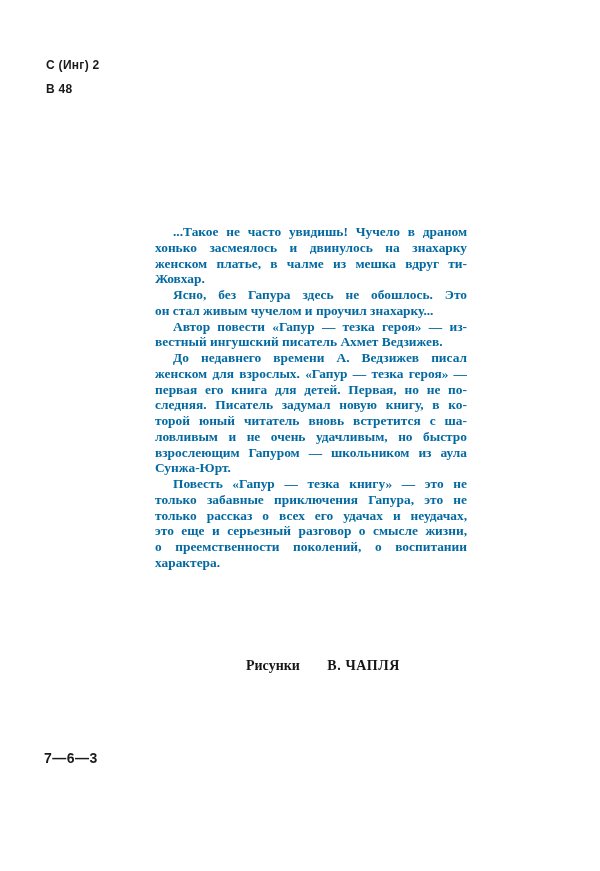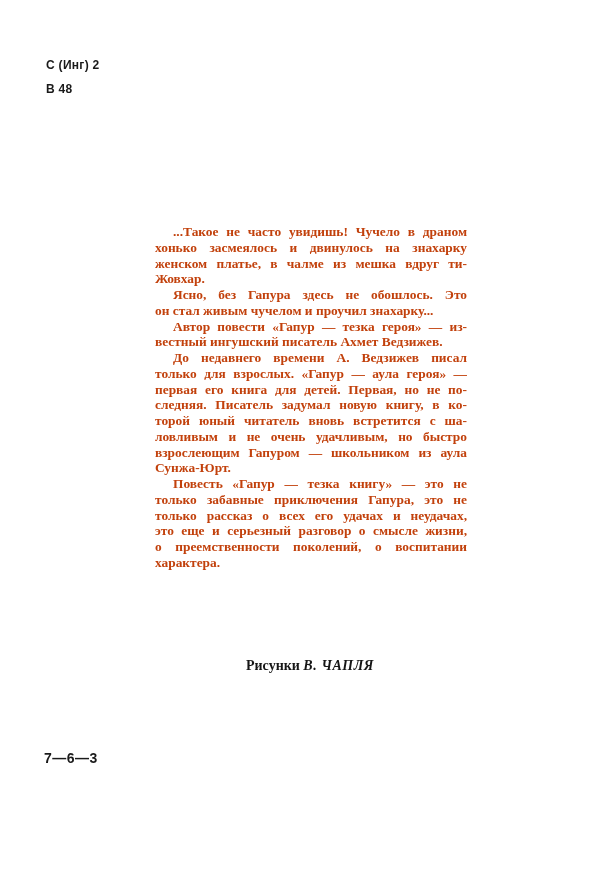--- a/index.html
+++ b/index.html
@@ -29,21 +29,21 @@
     .catalog div { white-space: nowrap; }
     .annotation {
       position: absolute;
       left: 155px;
       top: 224px;
       width: 312px;
       font-family: "Liberation Serif", "DejaVu Serif", serif;
       font-size: 13.4px;
       line-height: 15.75px;
       font-weight: bold;
-      color: #c2410c;
+      color: #0369a1;
     }
     .annotation .line {
       display: block;
       white-space: nowrap;
       text-align: justify;
       text-align-last: justify;
       height: 15.75px;
     }
     .annotation .line.last {
       text-align-last: left;
@@ -55,22 +55,22 @@
       position: absolute;
       left: 246px;
       top: 658px;
       font-family: "Liberation Serif", "DejaVu Serif", serif;
       font-size: 14px;
       font-weight: bold;
       color: #161616;
       white-space: nowrap;
     }
     .credit .artist {
-      font-style: italic;
       letter-spacing: 0.6px;
+      margin-left: 24px;
     }
     .imprint {
       position: absolute;
       left: 44px;
       top: 750px;
       font-family: "Liberation Sans", "DejaVu Sans", sans-serif;
       font-size: 14px;
       font-weight: bold;
       color: #1a1a1a;
       letter-spacing: 0.5px;
@@ -88,21 +88,21 @@
 <div class="annotation" id="annotation">
     <span class="line indent">...Такое не часто увидишь! Чучело в драном</span>
     <span class="line">хонько засмеялось и двинулось на знахарку</span>
     <span class="line">женском платье, в чалме из мешка вдруг ти-</span>
     <span class="line last">Жовхар.</span>
     <span class="line indent">Ясно, без Гапура здесь не обошлось. Это</span>
     <span class="line last">он стал живым чучелом и проучил знахарку...</span>
     <span class="line indent">Автор повести «Гапур — тезка героя» — из-</span>
     <span class="line last">вестный ингушский писатель Ахмет Ведзижев.</span>
     <span class="line indent">До недавнего времени А. Ведзижев писал</span>
-    <span class="line">только для взрослых. «Гапур — аула героя» —</span>
+    <span class="line">женском для взрослых. «Гапур — тезка героя» —</span>
     <span class="line">первая его книга для детей. Первая, но не по-</span>
     <span class="line">следняя. Писатель задумал новую книгу, в ко-</span>
     <span class="line">торой юный читатель вновь встретится с ша-</span>
     <span class="line">ловливым и не очень удачливым, но быстро</span>
     <span class="line">взрослеющим Гапуром — школьником из аула</span>
     <span class="line last">Сунжа-Юрт.</span>
     <span class="line indent">Повесть «Гапур — тезка книгу» — это не</span>
     <span class="line">только забавные приключения Гапура, это не</span>
     <span class="line">только рассказ о всех его удачах и неудачах,</span>
     <span class="line">это еще и серьезный разговор о смысле жизни,</span>

